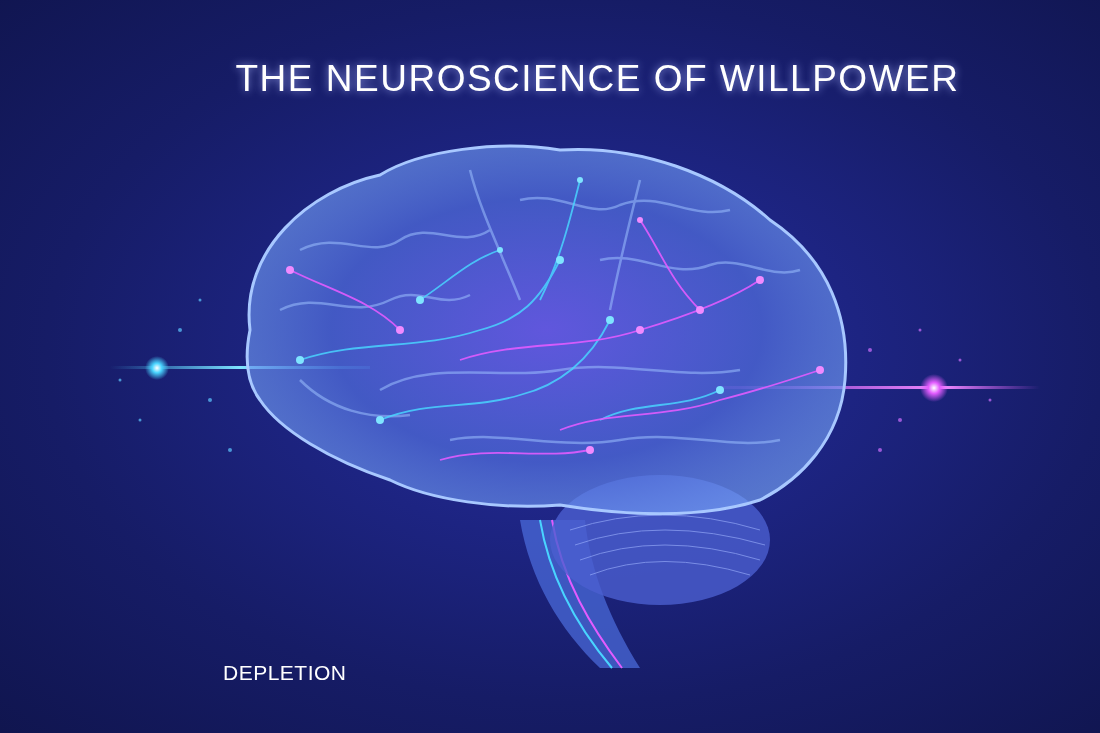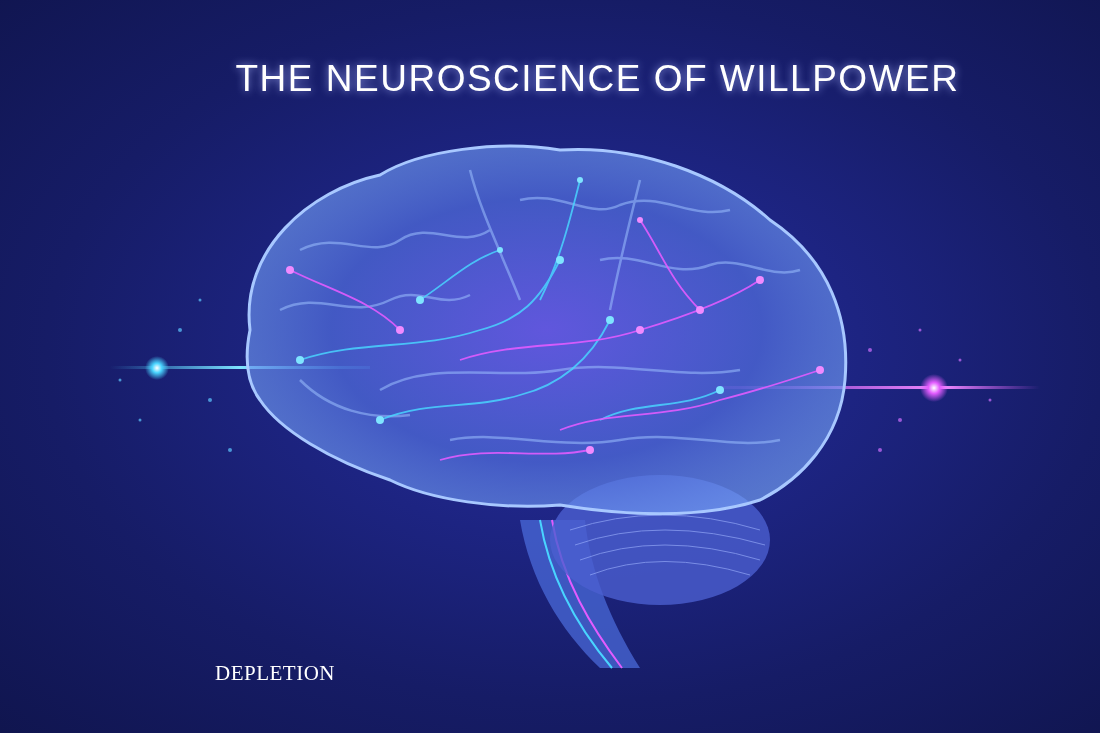--- a/index.html
+++ b/index.html
@@ -4,21 +4,21 @@
 <style>
   html,body{margin:0;padding:0;}
   body{width:1100px;height:733px;overflow:hidden;background:#141a5e;}
   .stage{position:relative;width:1100px;height:733px;overflow:hidden;
     background:radial-gradient(ellipse at 52% 48%, #2a2fa0 0%, #1d2482 35%, #161c66 65%, #10154f 100%);padding-left:6px;}
   .title{position:absolute;left:0;width:1040px;top:58px;text-align:center;padding-left:0;
     font-family:"Liberation Sans",sans-serif;font-size:37px;letter-spacing:1.5px;color:#fff;
     text-shadow:0 0 8px rgba(170,180,255,.8);}
   .title span{margin-left:155px;display:inline-block;}
   .label{position:absolute;top:661px;font-family:"Liberation Sans",sans-serif;font-size:21px;color:#fff;letter-spacing:.5px;}
-  .lbl-left{left:215px;font-family:Liberation Serif, serif;}
+  .lbl-left{left:223px;}
   .lbl-right{left:764px;}
   svg{position:absolute;left:0;top:0;}
 </style>
 </head>
 <body>
 
 <div class="stage">
   <svg width="1100" height="733" viewBox="0 0 1100 733">
     <defs>
       <radialGradient id="brainFill" cx="50%" cy="50%" r="60%">

